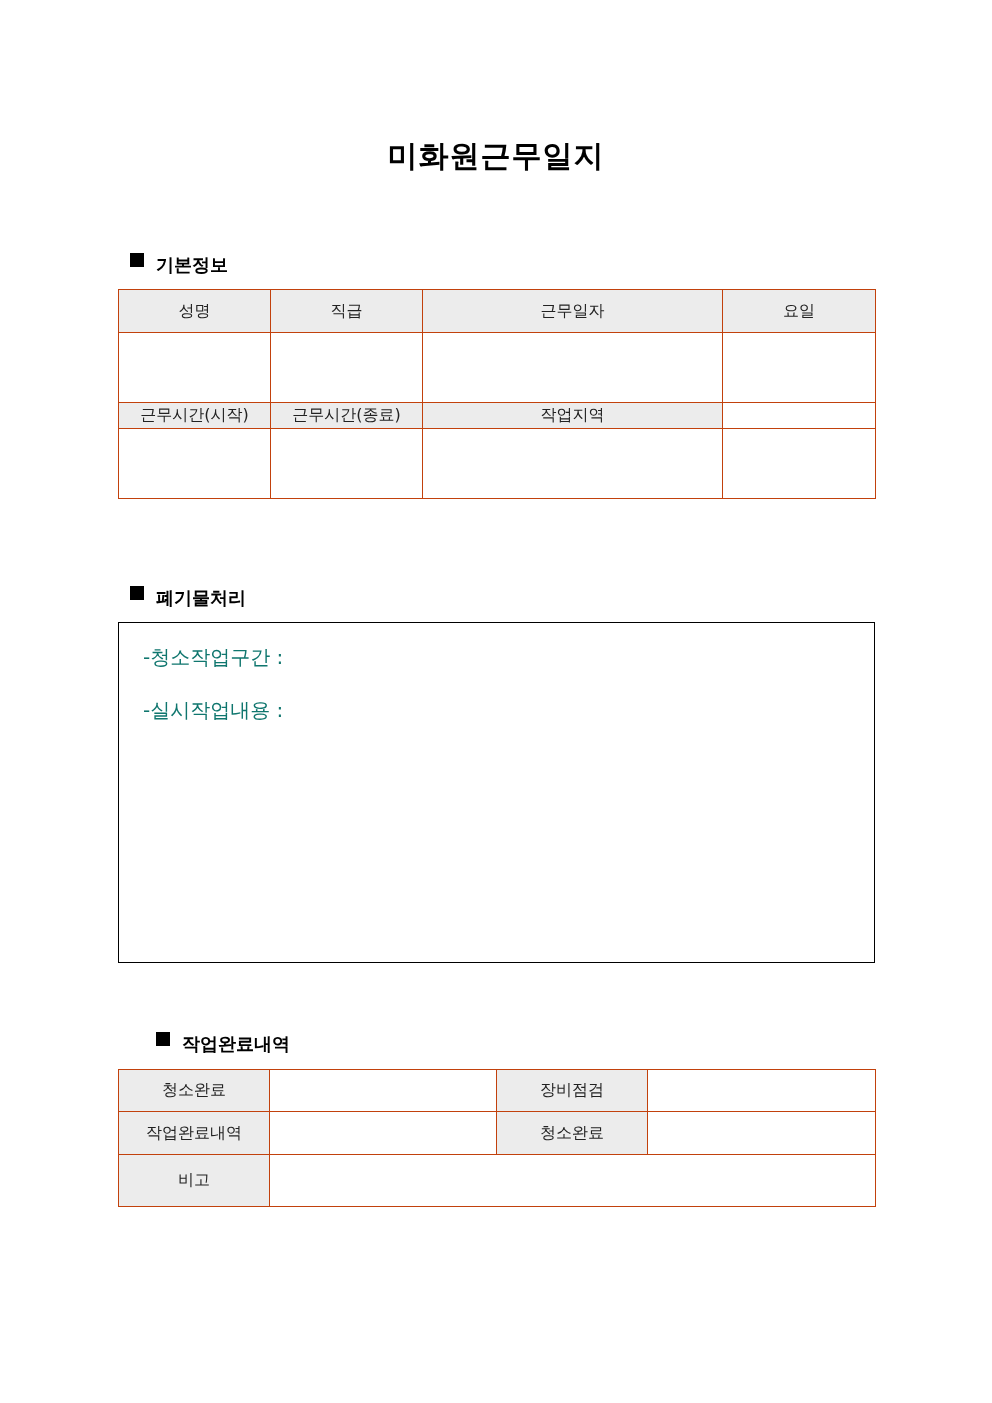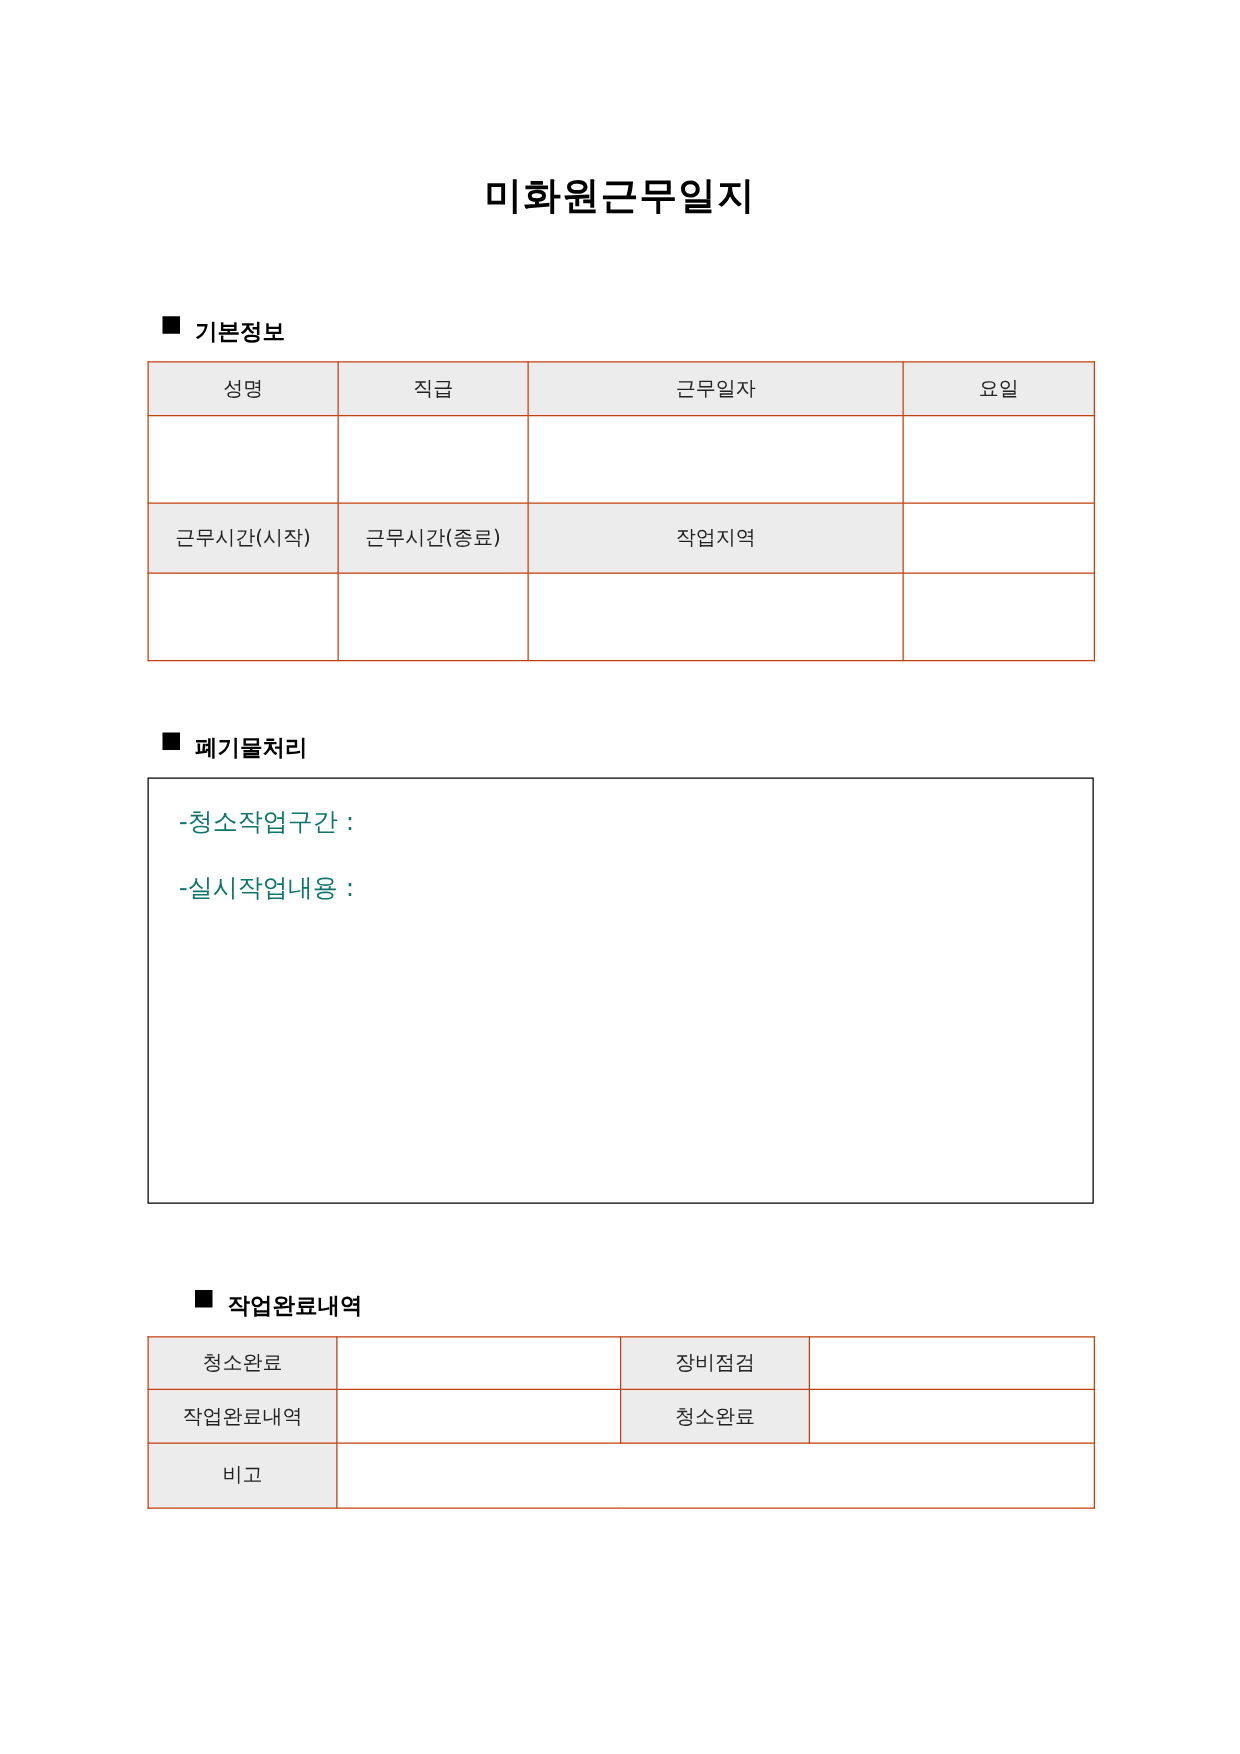--- a/index.html
+++ b/index.html
@@ -58,21 +58,21 @@
     <td class="hd">직급</td>
     <td class="hd">근무일자</td>
     <td class="hd">요일</td>
   </tr>
   <tr style="height:70px;">
     <td></td>
     <td></td>
     <td></td>
     <td></td>
   </tr>
-  <tr style="height:56px;">
+  <tr style="height:26px;">
     <td class="hd">근무시간(시작)</td>
     <td class="hd">근무시간(종료)</td>
     <td class="hd">작업지역</td>
     <td></td>
   </tr>
   <tr style="height:70px;">
     <td></td>
     <td></td>
     <td></td>
     <td></td>

